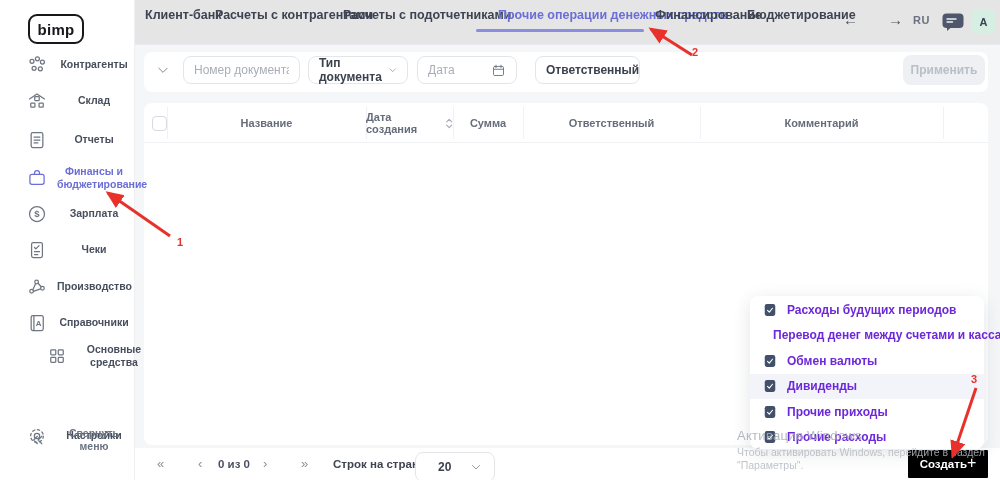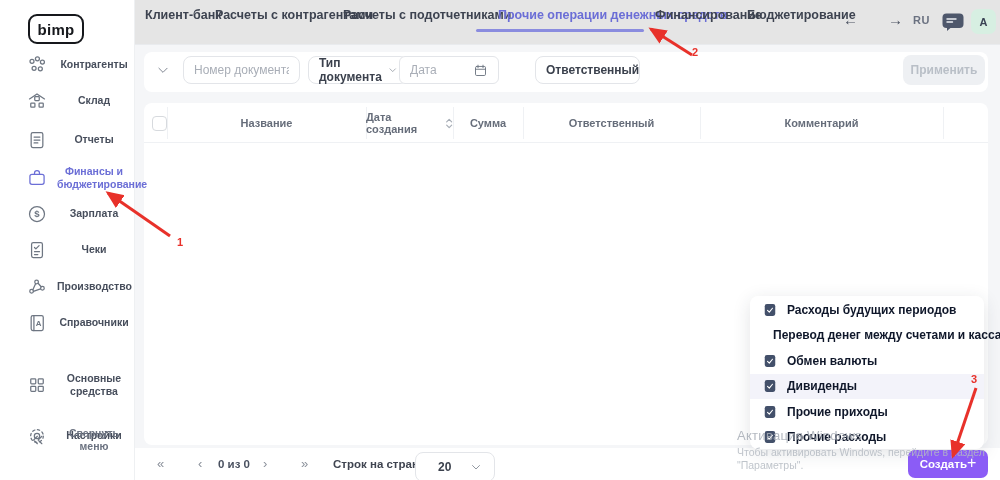--- a/index.html
+++ b/index.html
@@ -50,24 +50,24 @@
   .pg-info { top:10px; font-size:11.5px; font-weight:600; color:#4a5160; }
   .pg-label { top:10px; font-size:11.5px; font-weight:600; color:#3f4450; }
   .pg-select { left:280px; top:4px; width:80px; height:30px; border:1px solid #e3e5e9; border-radius:8px; background:#fff;
                display:flex; align-items:center; font-size:12px; font-weight:600; color:#3b414d; padding:0 12px 0 22px; justify-content:space-between; cursor:pointer; }
 
   
   #create-menu { left:750px; top:296px; width:234px; height:153px; background:#fff; border-radius:8px;
                  box-shadow:0 4px 18px rgba(40,45,60,.13); z-index:40; padding-top:1px; }
   .menu-item { position:relative; height:25.5px; display:flex; align-items:center; gap:10px; padding-left:13px; cursor:pointer; }
   .menu-item.active { background:#f3f3fa;align-items:center; }
-  .menu-item .mi-lbl { font-size:12px; font-weight:600; color:#0f172a; white-space:nowrap; }
-
-  
-  #create-btn { left:908px; top:450px; width:80px; height:28px; background:#8b5cf6; border:none; border-radius:7px; z-index:55;
+  .menu-item .mi-lbl { font-size:12px; font-weight:600; color:#6d28d9; white-space:nowrap; }
+
+  
+  #create-btn { left:908px; top:450px; width:80px; height:28px; background:#000000; border:none; border-radius:1px; z-index:55;
                 display:flex; align-items:center; justify-content:center; color:#fff; font-family:inherit; cursor:pointer; }
   #create-btn .cb-lbl { font-size:11.5px; font-weight:700; }
   #create-btn .cb-plus { font-size:16px; font-weight:400; line-height:1; margin-top:-2px; }
 
   
   #watermark { left:737px; top:428px; z-index:60; color:#a7adb6; opacity:.85; pointer-events:none; }
   #watermark .wm1 { font-size:13px; letter-spacing:.3px; }
   #watermark .wm2 { font-size:10.5px; margin-top:3px; color:#b4bac2; }
 
   
@@ -177,21 +177,21 @@
           <g class="icn">
         <rect x="5" y="3" width="14.5" height="18" rx="2"></rect>
             <path d="M8.3 3v18"></path>
           </g>
         <text x="14" y="15.5" font-size="9.5" font-weight="bold" text-anchor="middle" fill="#6e7682">A</text>
         </svg>
     </span>
     <span class="lbl">Справочники</span>
   </div>
 
-  <div class="abs side-item" style="top:368px; height:34px;">
+  <div class="abs side-item" style="top:339px; height:34px;margin-left:20px;">
     <span class="ic">
       <svg width="20" height="20" viewBox="0 0 24 24">
           <g class="icn">
         <rect x="4.5" y="4.5" width="6" height="6" rx="1"></rect>
             <rect x="13.5" y="4.5" width="6" height="6" rx="1"></rect>
         <rect x="4.5" y="13.5" width="6" height="6" rx="1"></rect>
             <rect x="13.5" y="13.5" width="6" height="6" rx="1"></rect>
           </g>
         </svg>
     </span>
@@ -257,21 +257,21 @@
     <input placeholder="Номер документа" style="">
   </div>
 
   <div class="abs fld" style="left:164px; width:100px;">
     <span>Тип документа</span>
     <svg width="12" height="12" viewBox="0 0 24 24">
         <path d="M5 9 l7 7 7-7" class="icn" stroke="#5a6170"></path>
       </svg>
   </div>
 
-  <div class="abs fld" style="left:255px; width:100px;border-radius:6px;">
+  <div class="abs fld" style="left:273px; width:100px;">
     <span style="color:#a9aeb7; font-weight:400;">Дата</span>
     <svg width="15" height="15" viewBox="0 0 24 24">
         <g class="icn" stroke="#3f4856">
       <rect x="4" y="5.5" width="16" height="14.5" rx="2"></rect>
           <path d="M8 3.5v4 M16 3.5v4 M4 10h16"></path>
         </g>
       </svg>
   </div>
 
   <div class="abs fld" style="left:391px; width:105px;">

